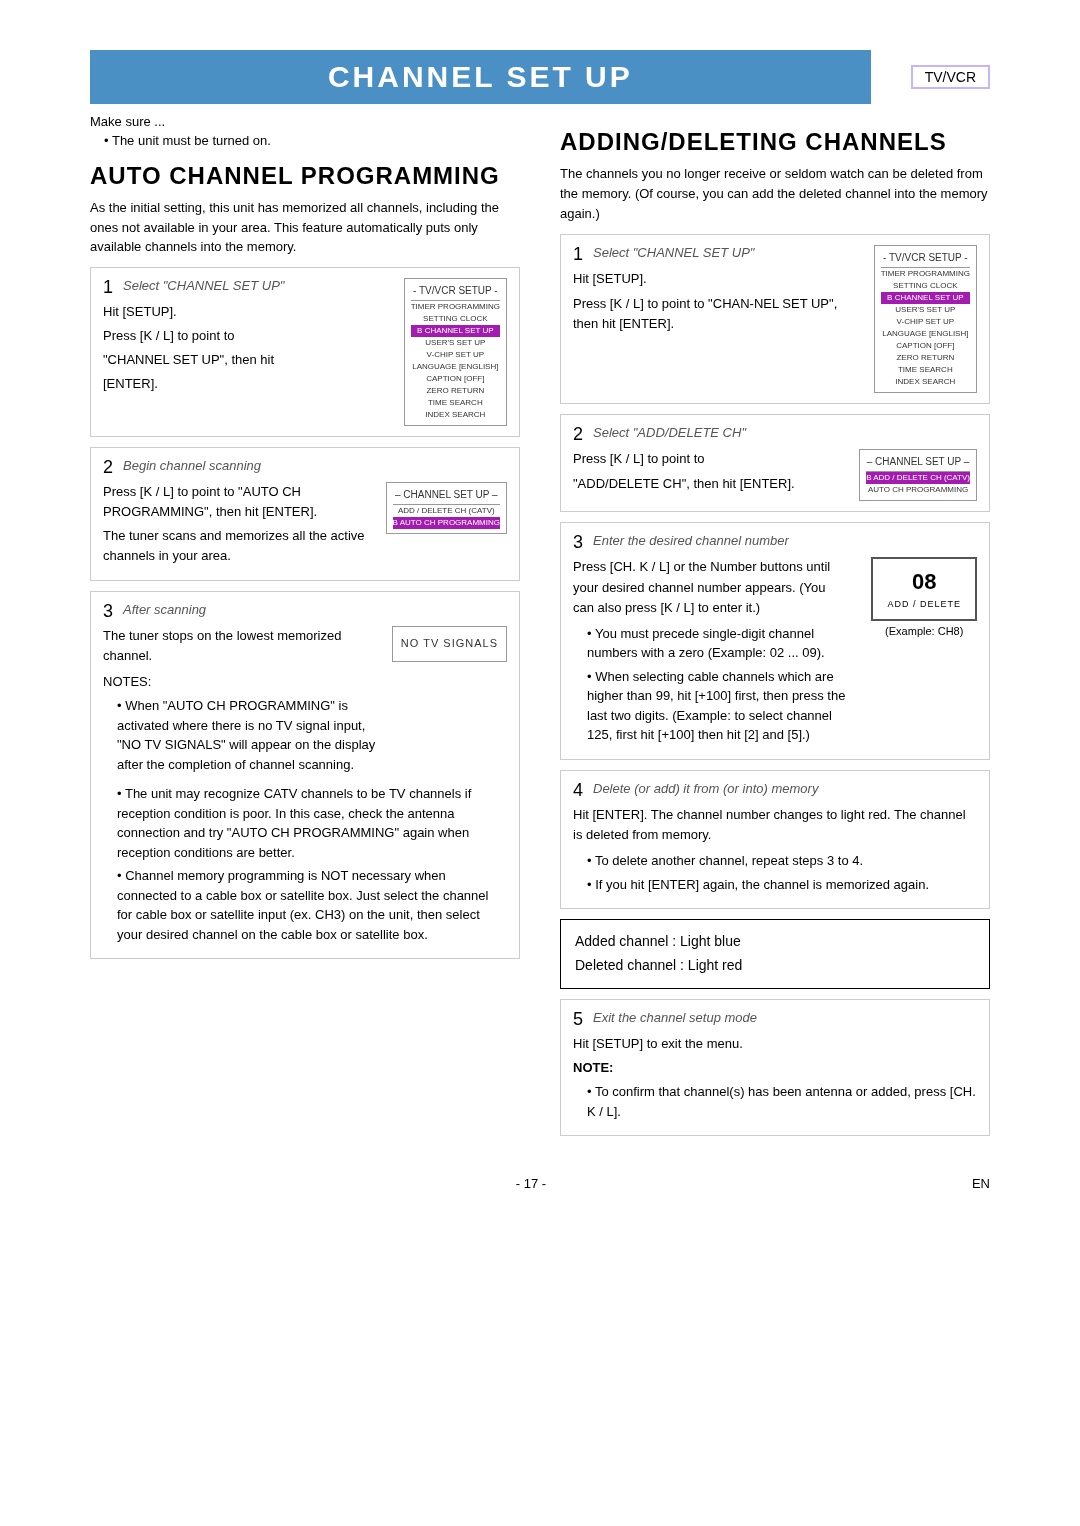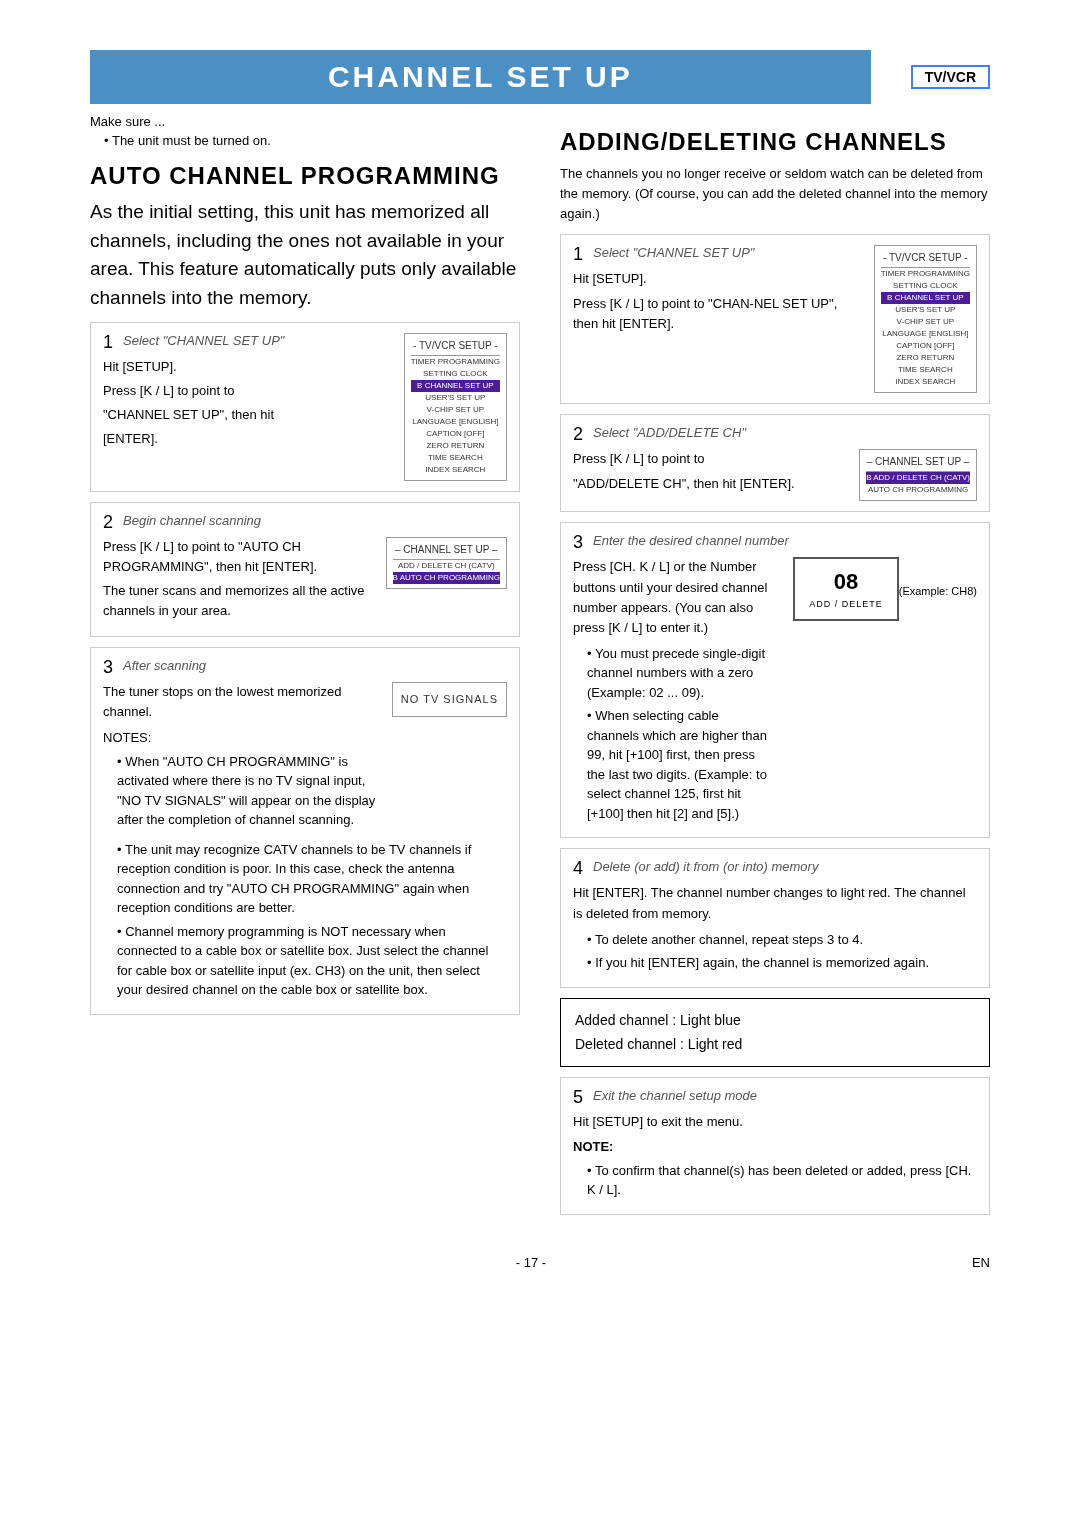--- a/index.html
+++ b/index.html
@@ -29,21 +29,21 @@
 
     
     .section-title {
       font-size: 24px;
       font-weight: bold;
       letter-spacing: 1px;
       margin: 14px 0 8px 0;
       text-transform: uppercase;
     }
     .section-intro {
-      font-size: 19px;
+      font-size: 13px;
       margin-bottom: 10px;
       line-height: 1.5;
     }
 
     
     .step-box {
       border: 1px solid #ccc;
       padding: 10px 12px;
       margin-bottom: 10px;
       position: relative;
@@ -94,21 +94,21 @@
     .menu-mockup .menu-title {
       font-size: 10px;
       border-bottom: 1px solid #999;
       margin-bottom: 0;
       padding-bottom: 2px;
     }
     .menu-mockup .menu-item {
       font-size: 8px;
     }
     .menu-mockup .menu-item.highlighted {
-      background: #4c1d95;
+      background: #a21caf;
       color: #fff;
     }
 
     
     .display-mockup {
       border: 2px solid #555;
       padding: 10px 14px;
       font-size: 22px;
       font-weight: bold;
       text-align: center;
@@ -163,21 +163,21 @@
       width: 100%;
     }
   </style>
 </head>
 <body>
 
 <div style="max-width:1080px; margin:0 auto; padding: 20px 50px;">
 
   <div style="display:flex; align-items:center; margin-bottom:10px;gap:20px;">
     <div style="background:#4a90c4; color:#fff; text-align:center; font-size:30px; font-weight:bold; letter-spacing:3px; padding:10px 30px; flex:1;">CHANNEL SET UP</div>
-    <div style="border:2px solid #3b82f6; padding:2px 12px; font-size:14px; font-weight:bold; margin-left:20px;">TV/VCR</div>
+    <div style="border:2px solid #c4b5fd; padding:2px 12px; font-size:14px; font-weight:normal; margin-left:20px;">TV/VCR</div>
   </div>
 
   <div class="col-wrapper">
 
     <div class="left-col">
 
       <p class="make-sure">Make sure ...</p>
       <p class="bullet-item">The unit must be turned on.</p>
 
       <div class="section-title">AUTO CHANNEL PROGRAMMING</div>
@@ -321,21 +321,21 @@
         <div class="step-with-menu" style="align-items:flex-start;">
           <div class="step-text">
             <div class="step-content">
               <p>Press [CH. K / L] or the Number buttons until your desired channel number appears. (You can also press [K / L] to enter it.)</p>
               <ul class="bullet-list" style="margin-top:6px;">
                 <li>You must precede single-digit channel numbers with a zero (Example: 02 ... 09).</li>
                 <li style="margin-top:4px;">When selecting cable channels which are higher than 99, hit [+100] first, then press the last two digits. (Example: to select channel 125, first hit [+100] then hit [2] and [5].)</li>
               </ul>
             </div>
           </div>
-          <div style="display:flex; flex-direction:row; align-items:center; flex-shrink:0; margin-left:16px;">
+          <div style="display:flex; flex-direction:column; align-items:center; flex-shrink:0; margin-left:16px;">
             <div class="display-mockup">
               <div style="font-size:22px; font-weight:bold;">08</div>
               <div class="display-sub">ADD / DELETE</div>
             </div>
             <p style="font-size:11px; margin-top:4px; white-space:nowrap;">(Example: CH8)</p>
           </div>
         </div>
       </div>
 
       <div class="step-box">
@@ -359,21 +359,21 @@
 
       <div class="step-box">
         <div class="step-header">
           <span class="step-number">5</span>
           <span class="step-label">Exit the channel setup mode</span>
         </div>
         <div class="step-content">
           <p>Hit [SETUP] to exit the menu.</p>
           <p><b>NOTE:</b></p>
           <ul class="bullet-list" style="margin-top:4px;">
-            <li>To confirm that channel(s) has been deleted or added, press [CH. K / L].</li>
+            <li>To confirm that channel(s) has been antenna or added, press [CH. K / L].</li>
           </ul>
         </div>
       </div>
 
     </div>
   </div>
 
   <div style="display:flex; justify-content:space-between; margin-top:30px; font-size:13px;">
     <span></span>
     <span>- 17 -</span>

